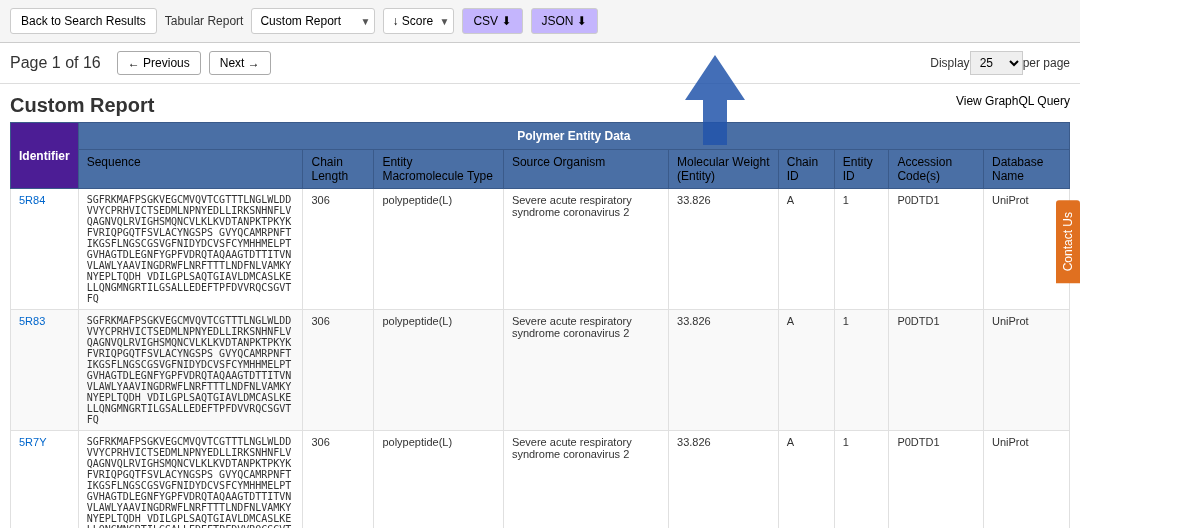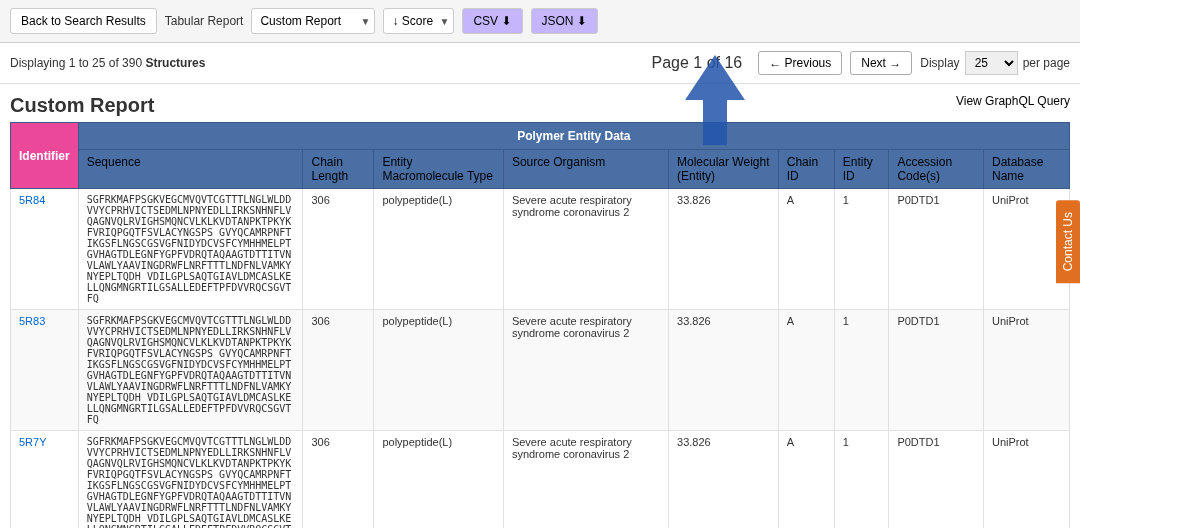--- a/index.html
+++ b/index.html
@@ -72,21 +72,20 @@
       padding: 4px 10px;
       border: 1px solid #aaa;
       background: #fff;
       cursor: pointer;
       font-size: 12px;
       border-radius: 3px;
     }
     .display-wrap {
       display: flex;
       align-items: center;
-      gap: 5px;
       margin-left: auto;
       font-size: 12px;
     }
     .display-wrap select {
       padding: 3px 5px;
       border: 1px solid #ccc;
       font-size: 12px;
     }
 
     
@@ -120,21 +119,21 @@
     }
     .header-row-1 th {
       background: #4a6fa5;
       color: #fff;
       padding: 6px 8px;
       text-align: left;
       border: 1px solid #3a5a8a;
       font-weight: bold;
     }
     .header-row-1 th.identifier-col {
-      background: #ec4899;
+      background: #4c1d95;
       vertical-align: middle;
     }
     .header-row-1 th.polymer-group {
       background: #4a6fa5;
       text-align: center;
       border: 1px solid #3a5a8a;
     }
     .header-row-2 th {
       background: #4a6fa5;
       color: #000000;
@@ -214,24 +213,20 @@
         <option>↓ Score</option>
         <option>↑ Score</option>
       </select>
       <span class="select-arrow">▼</span>
     </div>
     <button class="download-btn">CSV ⬇</button>
     <button class="download-btn">JSON ⬇</button>
   </div>
 
   <div class="pagination-bar">
-    <span class="info">
-      <span>Displaying 1 to 25 of 390</span>
-      <strong>Structures</strong>
-    </span>
     <span class="page-info">Page 1 of 16</span>
     <button class="nav-btn">← Previous</button>
     <button class="nav-btn">Next →</button>
     <div class="display-wrap">
       <span>Display</span>
       <select>
         <option>10</option>
         <option selected="">25</option>
         <option>50</option>
         <option>100</option>

